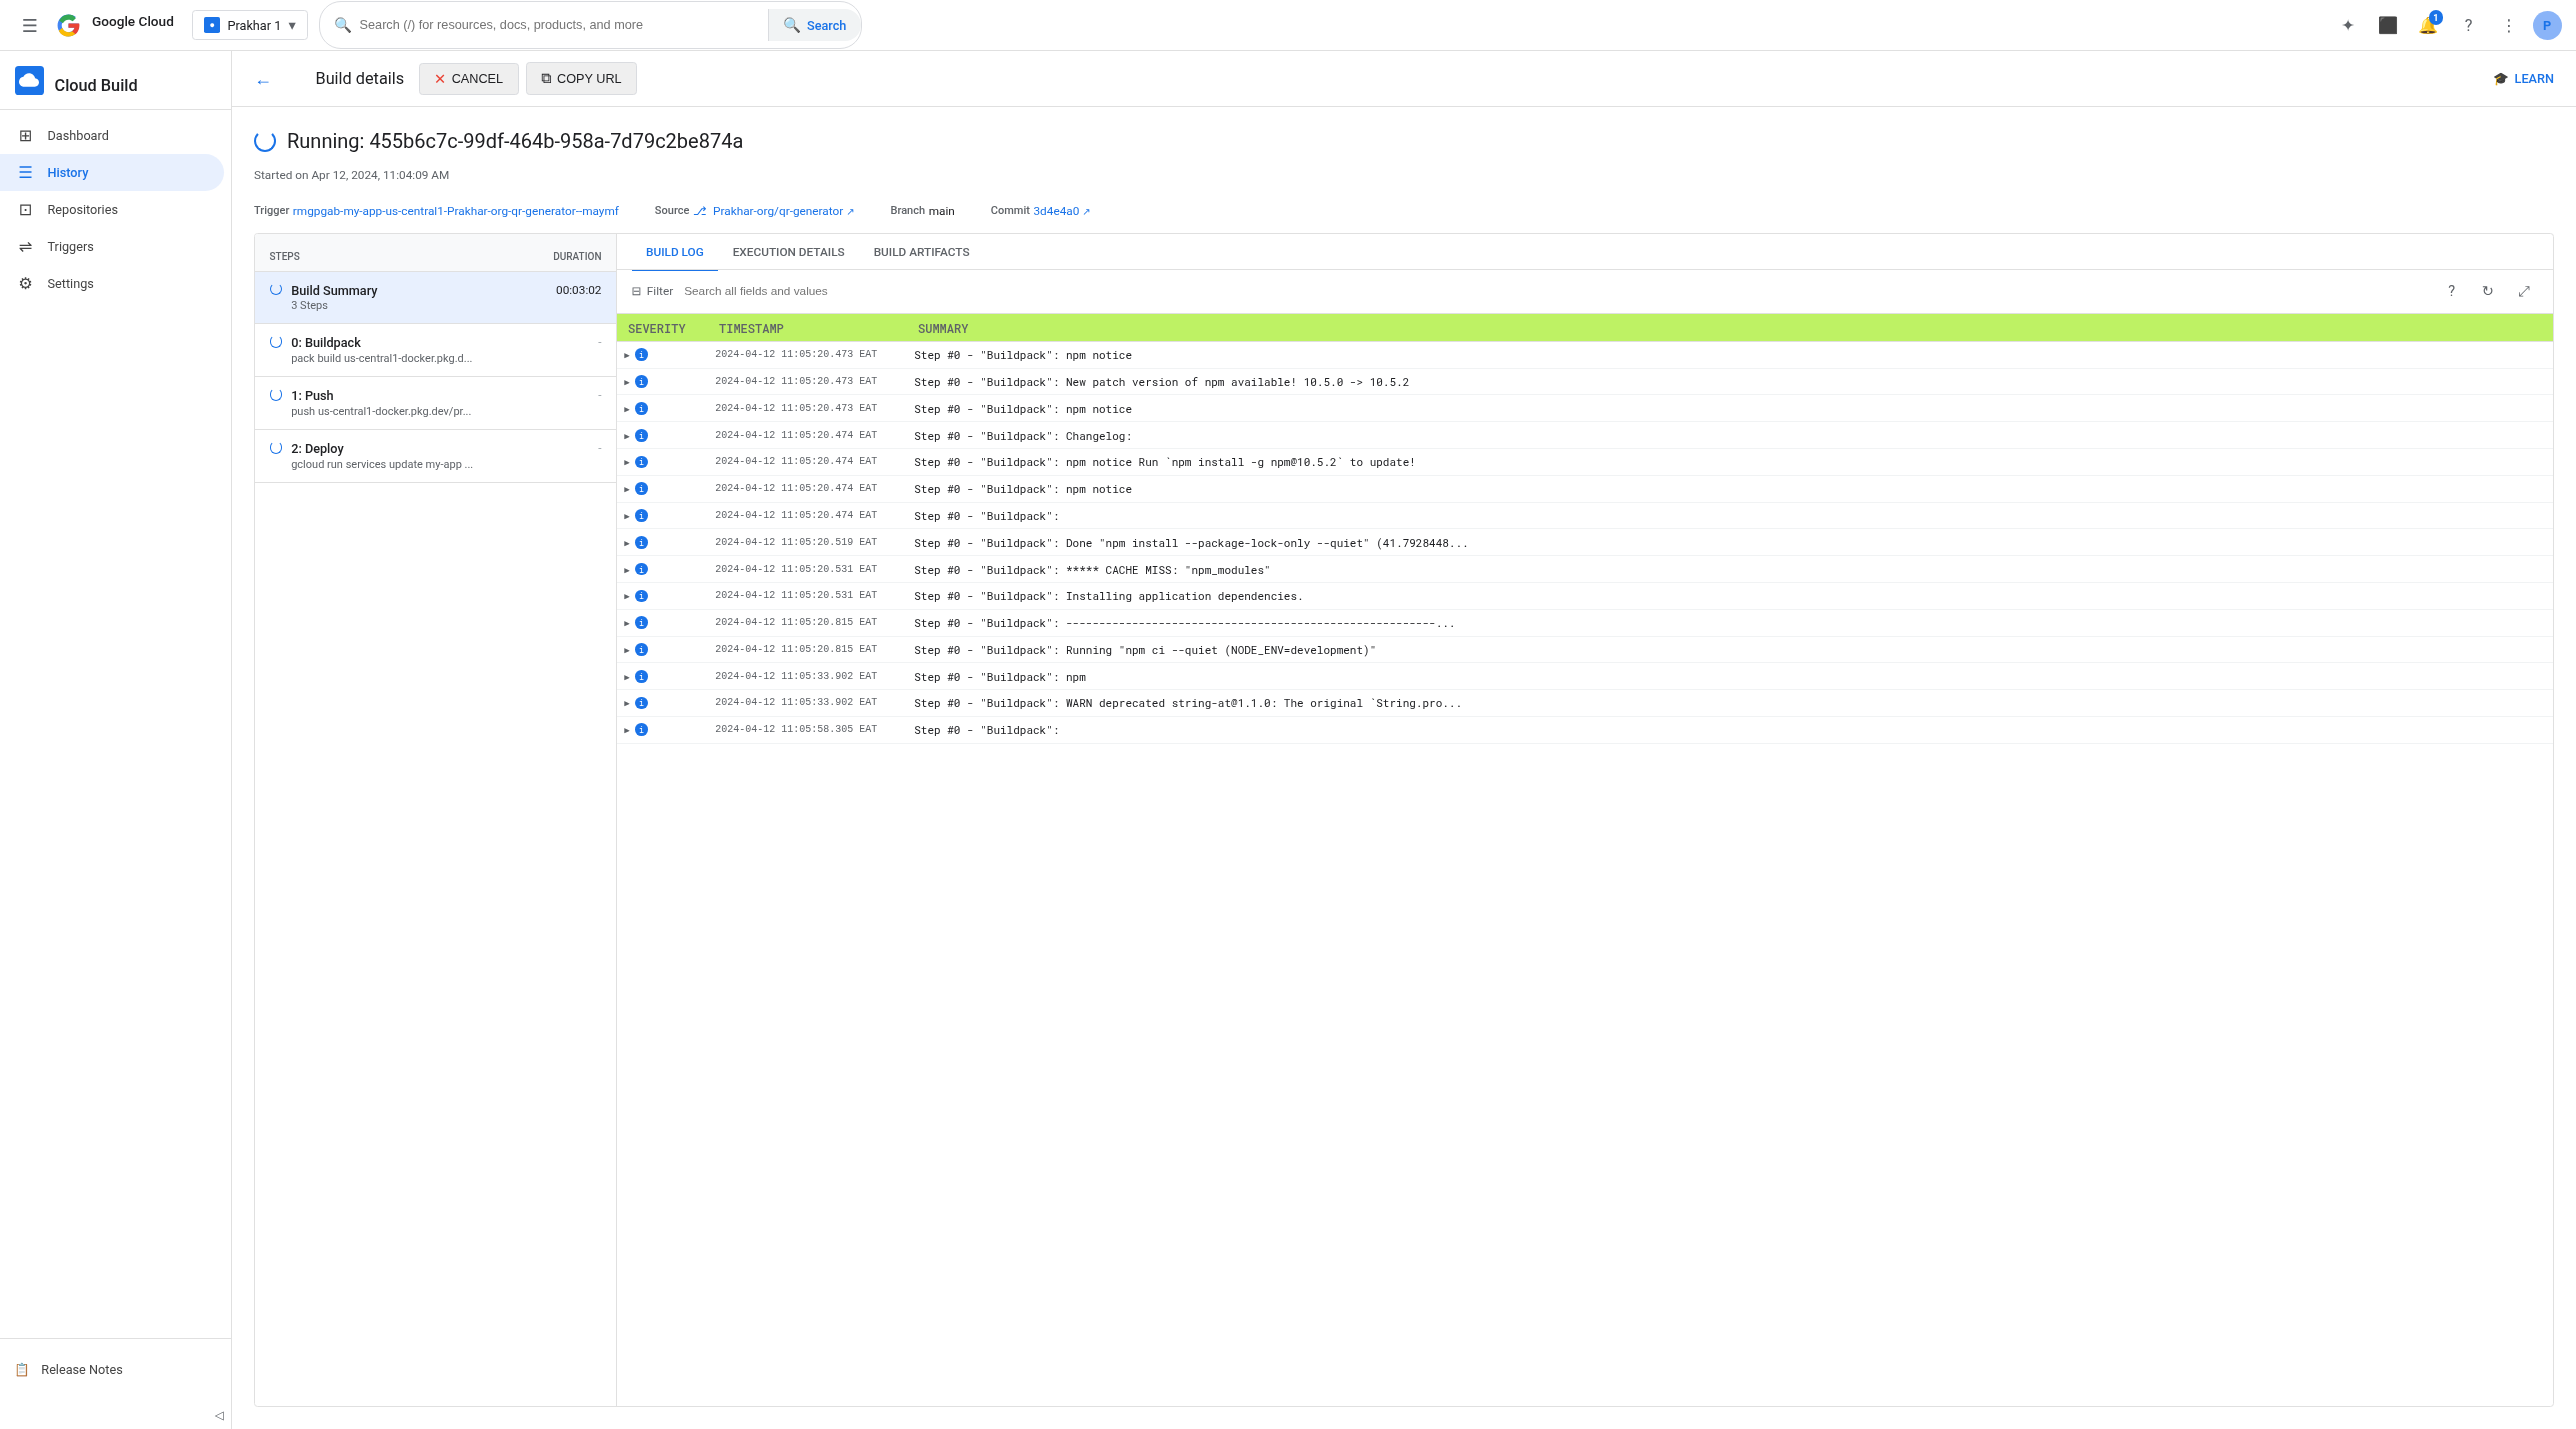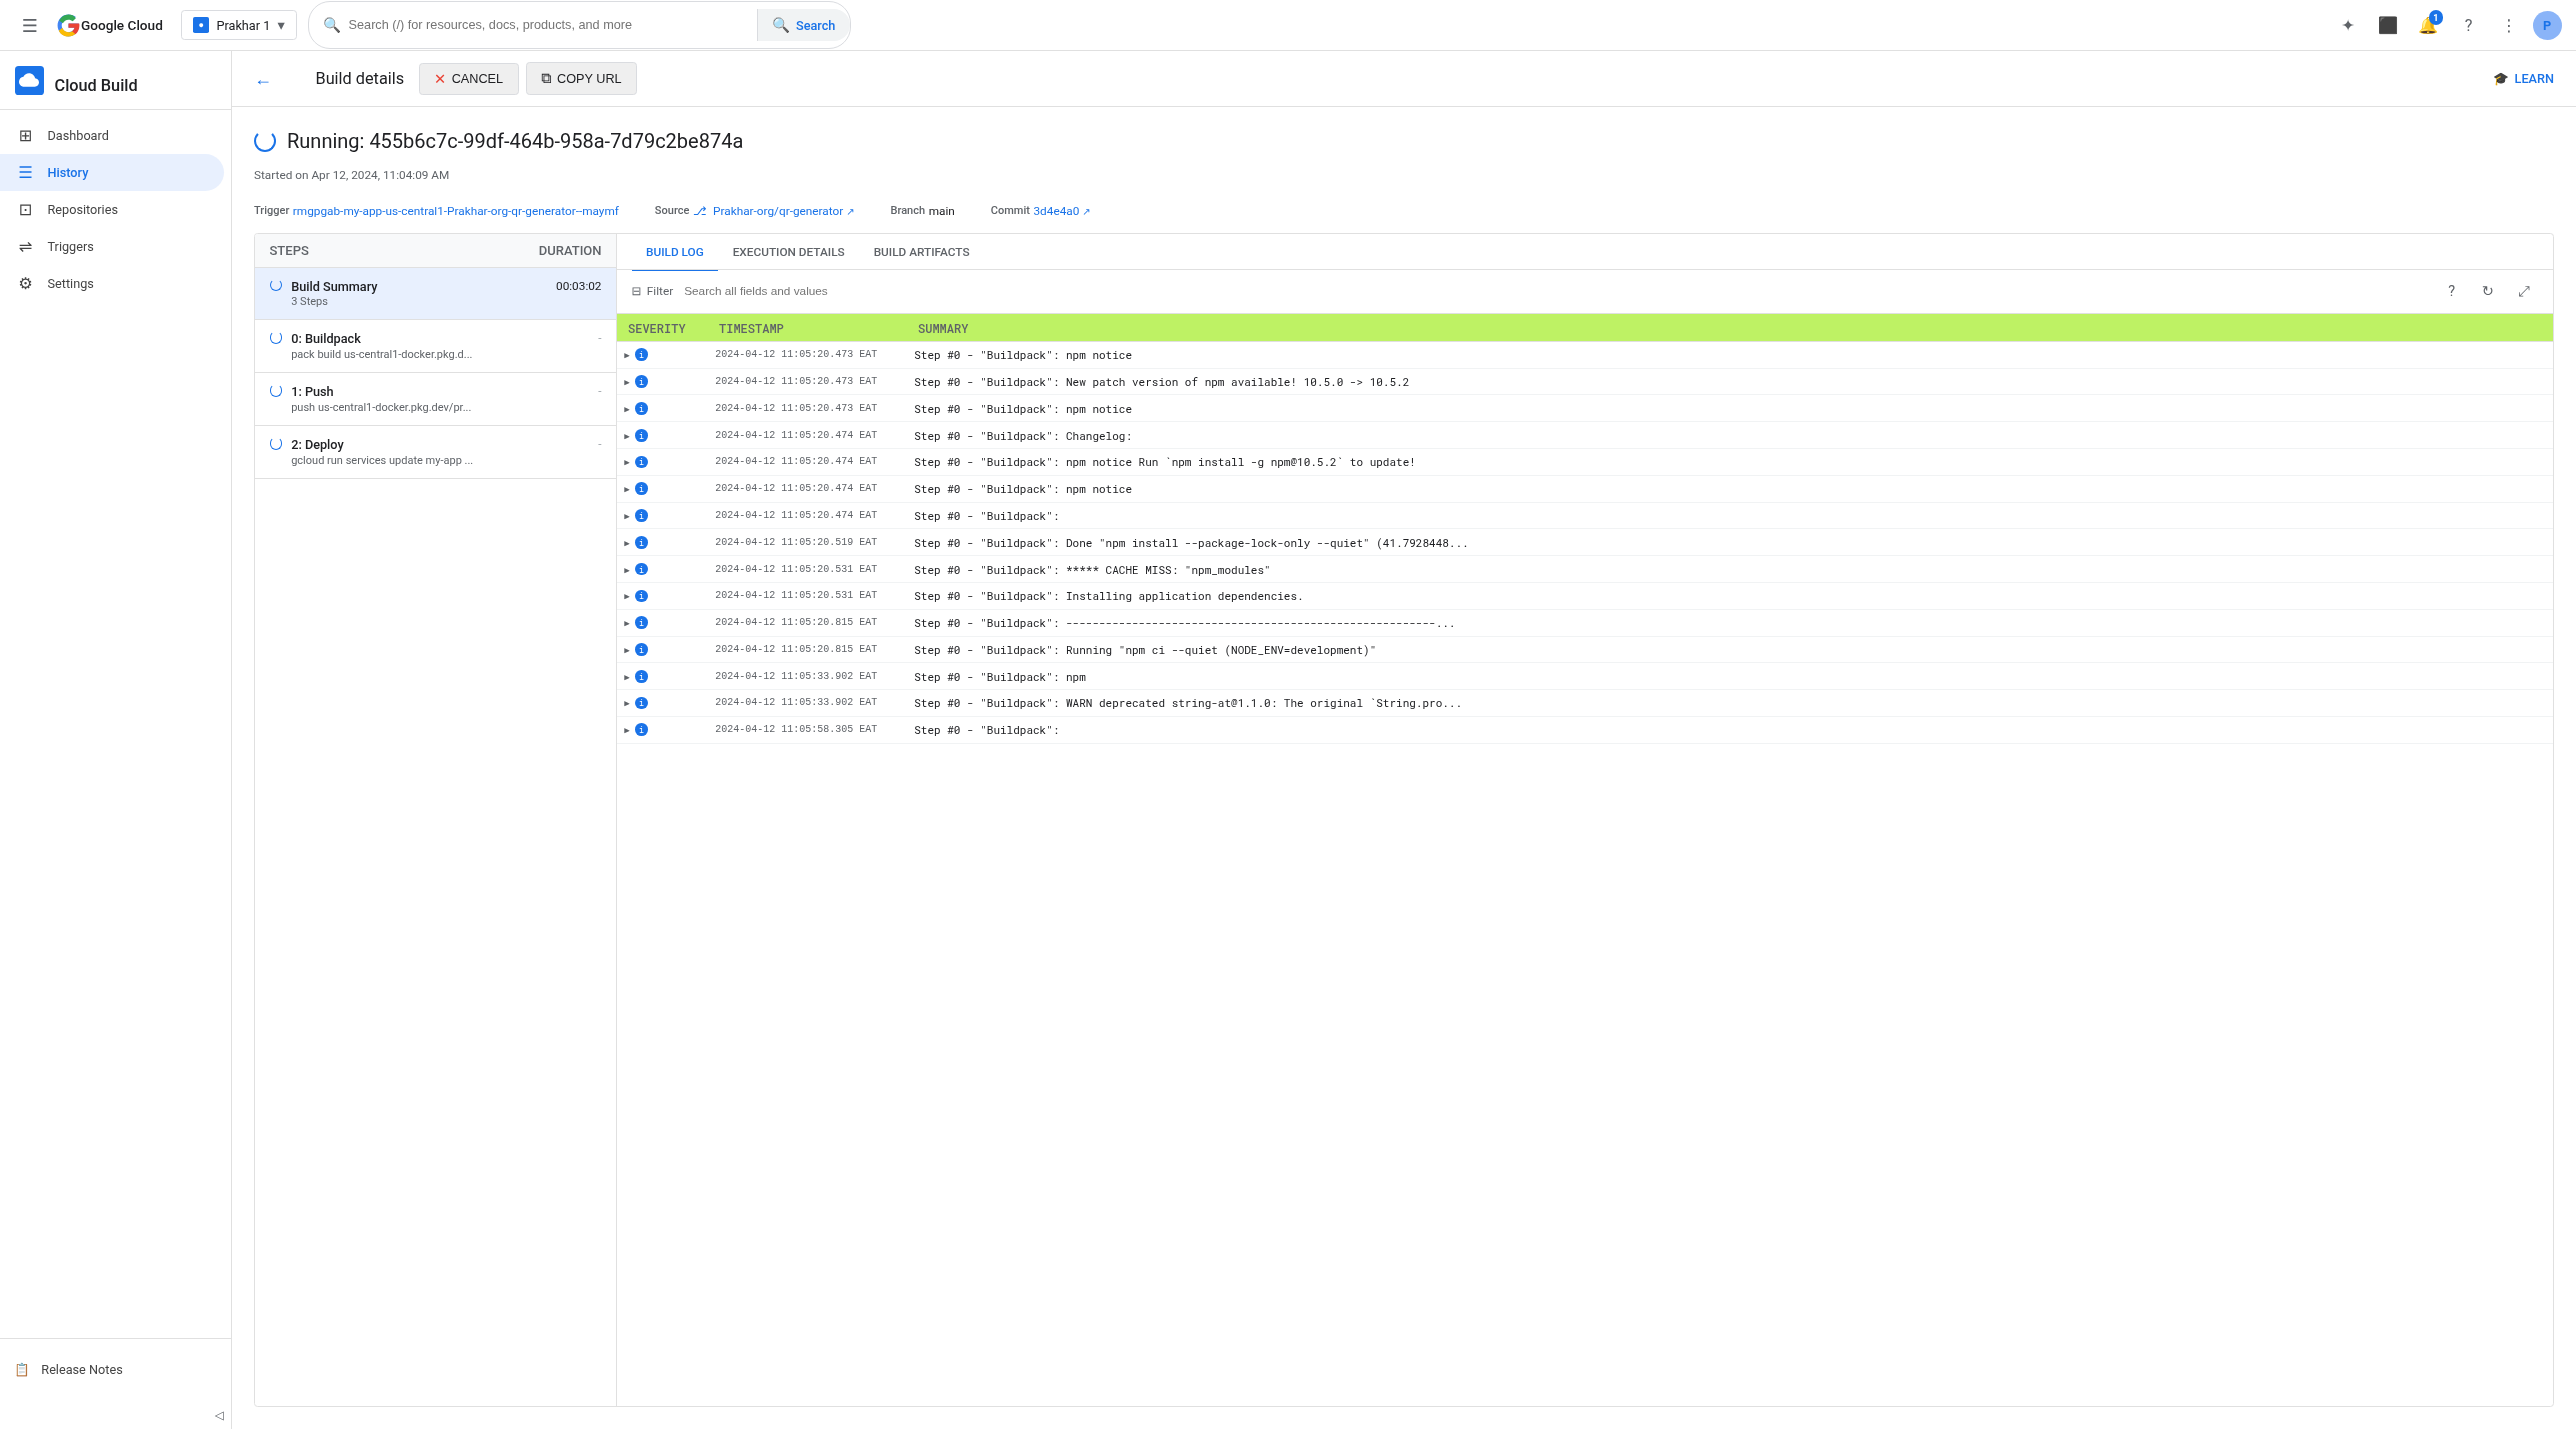--- a/index.html
+++ b/index.html
@@ -1,21 +1,21 @@
 <!DOCTYPE html>
 <html style="font-size:14.5px"><head>
   <meta charset="utf-8">
   <style>
     * { box-sizing: border-box; margin: 0; padding: 0; }
     body { font-family: 'Google Sans', Roboto, Arial, sans-serif; font-size: 11.8px; color: #202124; background: #fff; display: flex; flex-direction: column; height: 100vh; overflow: hidden; }
 
     
     .top-nav { display: flex; align-items: center; height: 51px; padding: 0 14.5px; border-bottom: 0.9px solid #e0e0e0; gap: 11px; flex-shrink: 0; }
     .nav-hamburger { color: #5f6368; font-size: 18px; cursor: pointer; padding: 7.2px; }
-    .google-cloud-logo { display: flex; align-items: center; gap: 0; }
+    .google-cloud-logo { display: flex; align-items: flex-start; gap: 11px; }
     .google-cloud-logo .logo-text { font-size: 13.6px; font-weight: 500; color: #202124; white-space: nowrap; }
     .project-selector { display: flex; align-items: center; gap: 7.2px; border: 0.9px solid #dadce0; border-radius: 3.6px; padding: 5.4px 11px; cursor: pointer; margin-left: 7.2px; }
     .project-selector-icon { width: 16.3px; height: 16.3px; background: #1a73e8; border-radius: 1.8px; display: flex; align-items: center; justify-content: center; color: white; font-size: 9px; }
     .project-name { font-size: 12.7px; color: #202124; }
     .dropdown-arrow { color: #5f6368; font-size: 14.5px; }
     .search-bar { flex: 1; max-width: 543px; display: flex; align-items: center; border: 0.9px solid #dadce0; border-radius: 22px; padding: 7.2px 14.5px; gap: 7.2px; cursor: text; }
     .search-bar input { border: none; outline: none; flex: 1; font-size: 12.7px; color: #202124; background: transparent; }
     .search-btn { display: flex; align-items: center; gap: 5.4px; background: #f1f3f4; border-radius: 0 22px 22px 0; padding: 7.2px 14.5px; cursor: pointer; border-left: 0.9px solid #dadce0; margin-right: -14.5px; }
     .search-btn-text { font-size: 12.7px; color: #1a73e8; font-weight: 500; }
     .nav-right { display: flex; align-items: center; gap: 7.2px; margin-left: auto; }
@@ -67,21 +67,21 @@
     .meta-value { font-size: 11.8px; color: #202124; }
     .meta-link { color: #1a73e8; text-decoration: none; cursor: pointer; }
     .ext-icon { font-size: 10px; color: #1a73e8; }
 
     
     .split-layout { display: flex; gap: 0; flex: 1; min-height: 0; border: 0.9px solid #e0e0e0; border-radius: 3.6px; overflow: hidden; }
 
     
     .steps-panel { width: 362px; flex-shrink: 0; border-right: 0.9px solid #e0e0e0; display: flex; flex-direction: column; }
     .steps-header { display: flex; justify-content: space-between; padding: 9px 14.5px; border-bottom: 0.9px solid #e0e0e0; background: #f8f9fa; }
-    .steps-header-col { font-size: 13px; font-weight: 500; color: #5f6368; text-transform: uppercase; }
+    .steps-header-col { font-size: 10px; font-weight: 500; color: #5f6368; text-transform: uppercase; margin-top: 8px; }
     .step-item { display: flex; align-items: flex-start; gap: 9px; padding: 11px 14.5px; border-bottom: 0.9px solid #e0e0e0; cursor: pointer; }
     .step-item.active { background: #e8f0fe; }
     .step-info { flex: 1; }
     .step-name { font-size: 12.7px; font-weight: 500; color: #202124; }
     .step-sub { font-size: 11px; color: #5f6368; margin-top: 1.8px; white-space: nowrap; overflow: hidden; text-overflow: ellipsis; max-width: 254px; }
     .step-duration { font-size: 11.8px; color: #202124; white-space: nowrap; }
     .step-dash { font-size: 11.8px; color: #9aa0a6; }
     .spinner-small { width: 12.7px; height: 12.7px; border: 1.8px solid #1a73e8; border-top: 1.8px solid transparent; border-radius: 50%; animation: spin 1s linear infinite; }
 
     

